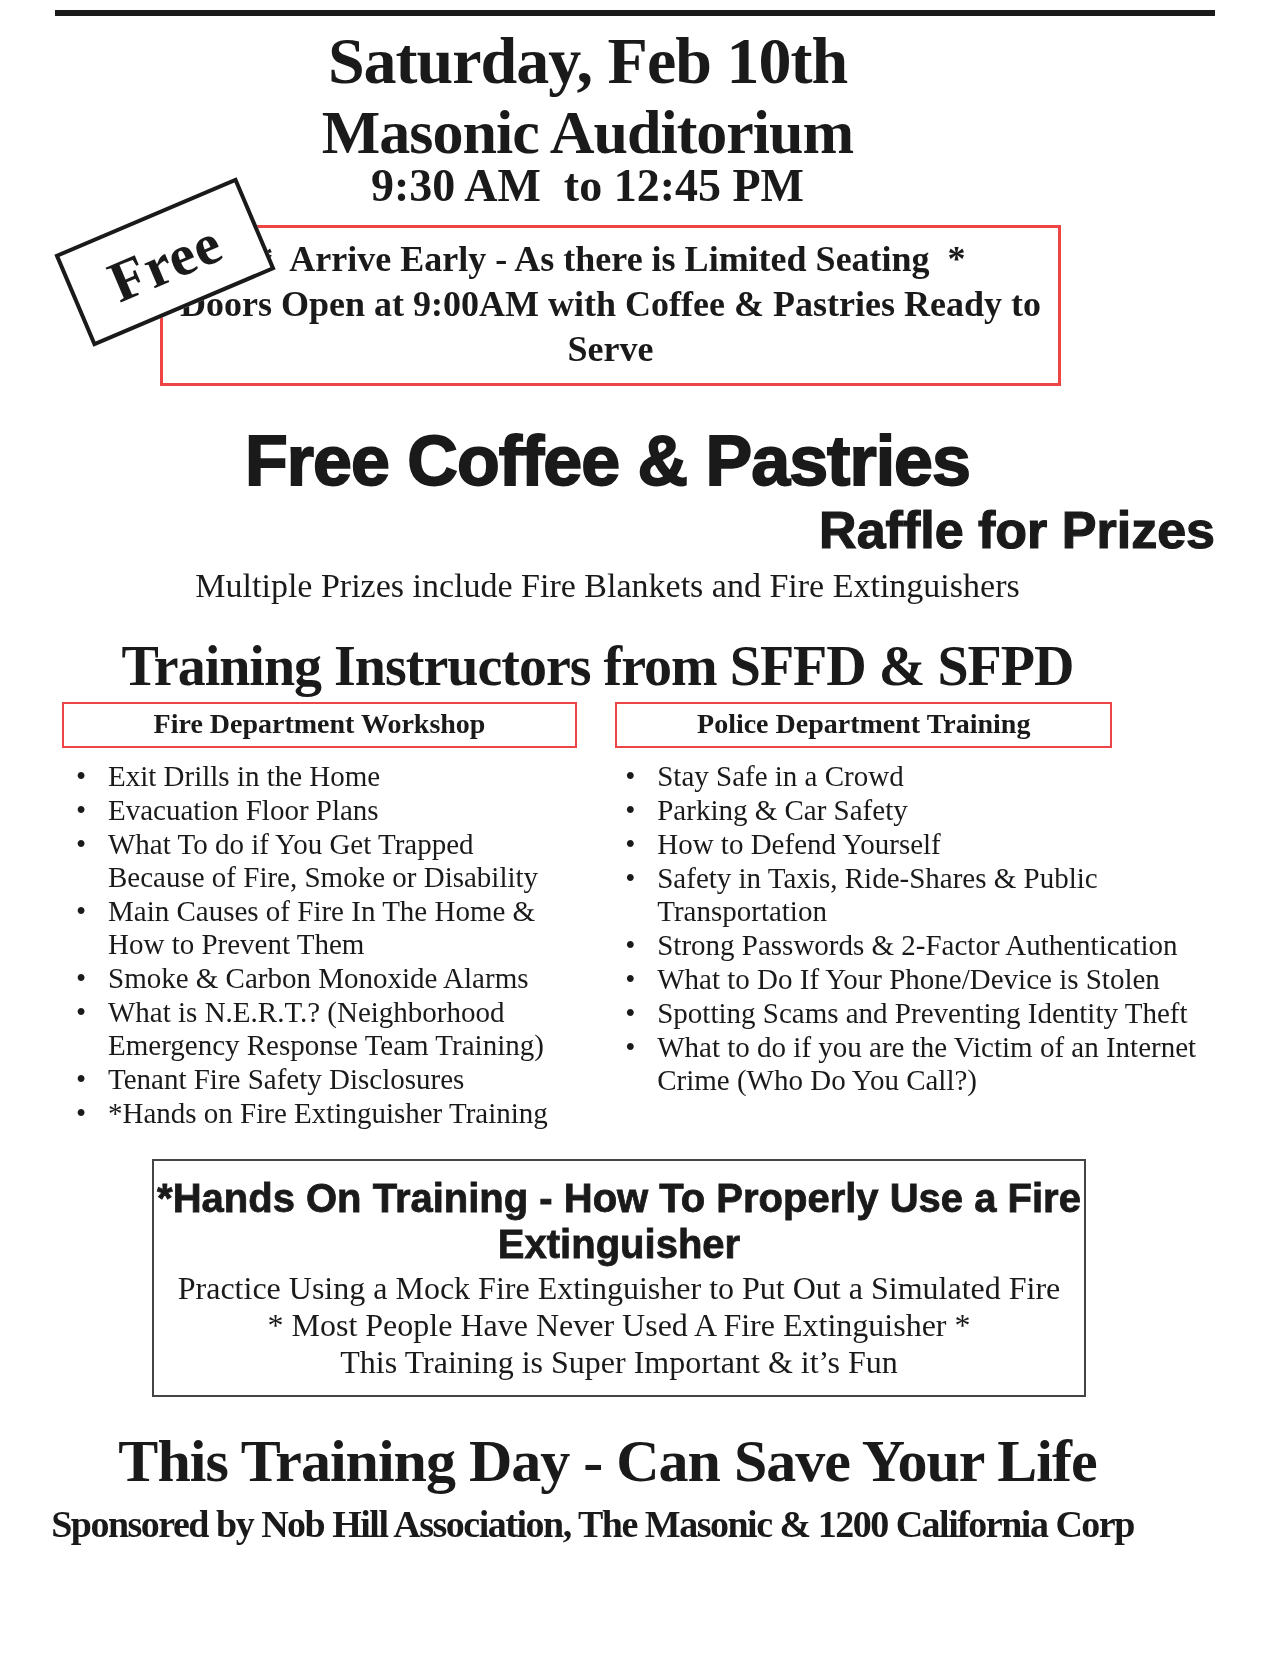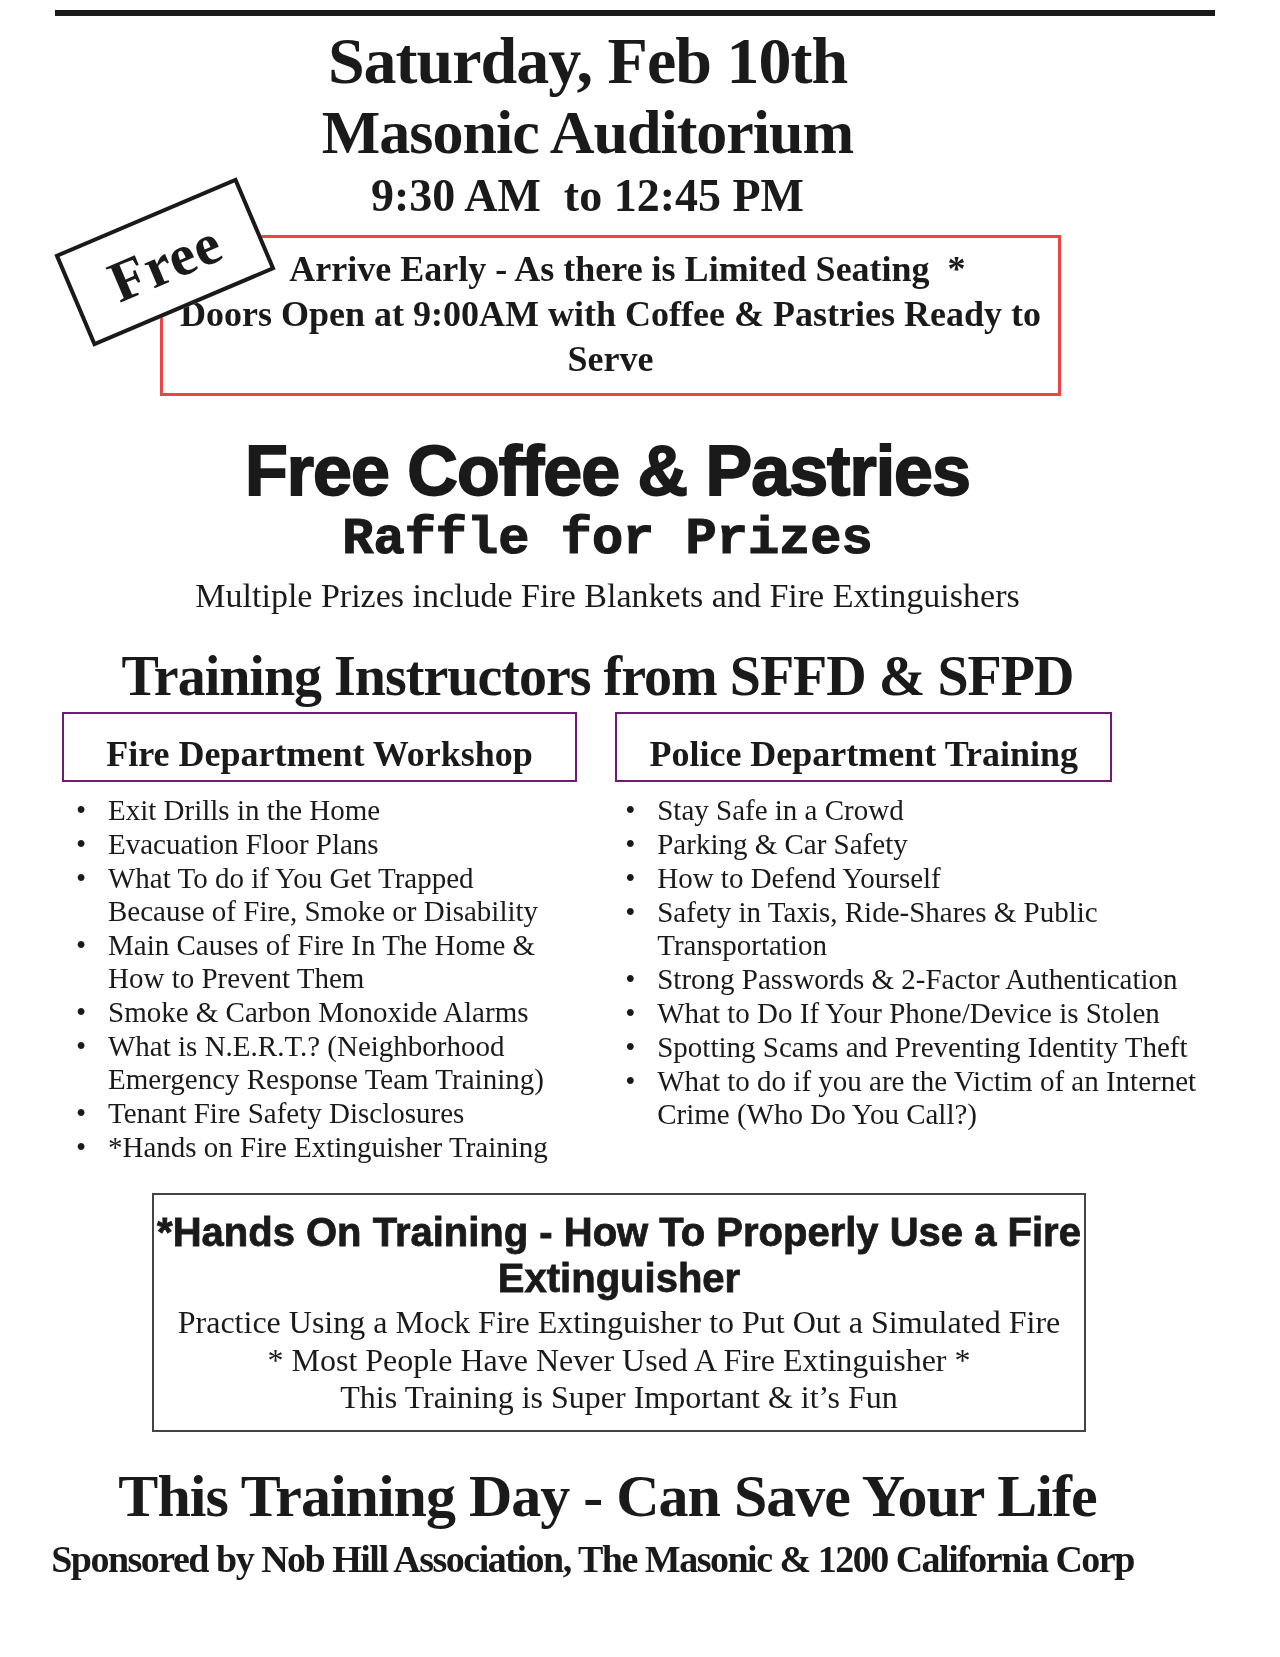--- a/index.html
+++ b/index.html
@@ -21,21 +21,21 @@
     font-weight:bold;
     font-size:68px;line-height:1.0;
     letter-spacing:-2px;
     -webkit-text-stroke:1.5px #1a1a1a;
   }
   .rule{height:6px;background:#1a1a1a;margin:10px 0 0 55px;width:1160px;}
 
   .date-block{text-align:center;padding-right:40px;font-weight:bold;}
   .event-date{margin-top:12px;font-size:66px;line-height:1.0;letter-spacing:-1px;}
   .event-venue{margin-top:7px;font-size:62px;line-height:1.0;letter-spacing:-1px;}
-  .event-time{margin-top:10px;font-size:46px;line-height:1.0;white-space:pre-wrap;}
+  .event-time{font-size:46px;line-height:1.0;white-space:pre-wrap;}
 
   .free-badge{
     position:absolute;left:66px;top:212px;
     width:190px;height:92px;
     border:4px solid #1a1a1a;
     background:#fff;
     transform:rotate(-23deg);
     display:flex;align-items:center;justify-content:center;
   }
   .free-badge span{font-size:58px;font-weight:bold;letter-spacing:1px;}
@@ -50,39 +50,39 @@
   .notice-box div{white-space:pre-wrap;}
 
   
   .perk-head{
     margin-top:40px;text-align:center;
     font-family:"Liberation Sans", sans-serif;font-weight:bold;
     font-size:70px;line-height:1.0;letter-spacing:-1px;
     -webkit-text-stroke:1.8px #1a1a1a;
   }
   .perk-sub{
-    margin-top:8px;text-align:center;
-    font-family:Liberation Mono, monospace;font-weight:bold;
+    margin-top:8px;text-align:right;
+    font-family:Liberation Sans, sans-serif;font-weight:bold;
     font-size:52px;line-height:1.0;
     -webkit-text-stroke:1.2px #1a1a1a;
   }
   .perk-detail{margin-top:13px;text-align:center;font-size:34px;line-height:1.0;}
 
   
   .instructors{
     margin:34px 0 0 0;text-align:center;padding-right:20px;
     font-weight:bold;font-size:56px;line-height:1.05;letter-spacing:-1px;
   }
   .columns{display:flex;margin-top:6px;padding-left:62px;gap:26px;}
   .col-left{width:545px;}
   .col-right{width:620px;}
   .col-header{
-    border:2px solid #701a75;
-    text-align:center;font-weight:bold;font-size:36px;line-height:1.1;
-    padding:21px 0 6px 0;
+    border:2px solid #ef4444;
+    text-align:center;font-weight:bold;font-size:28px;line-height:1.1;
+    padding:5px 0 6px 0;
   }
   .col-left .col-header{width:511px;}
   .col-right .col-header{width:493px;}
   ul.bullets{list-style:none;margin:12px 0 0 0;padding:0;font-size:29px;line-height:33px;}
   ul.bullets li{position:relative;padding-left:46px;margin-bottom:1px;}
   .col-left ul.bullets li{padding-right:24px;}
   .col-right ul.bullets li{padding-left:42px;padding-right:2px;}
   ul.bullets li::before{
     content:"\2022";
     position:absolute;left:14px;top:0;

